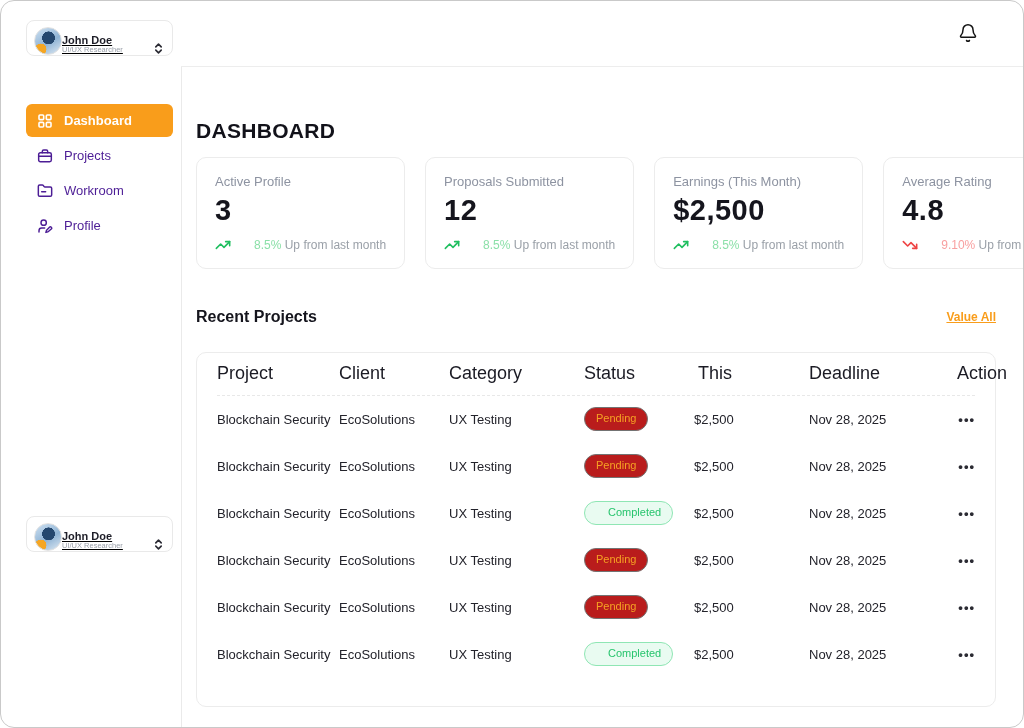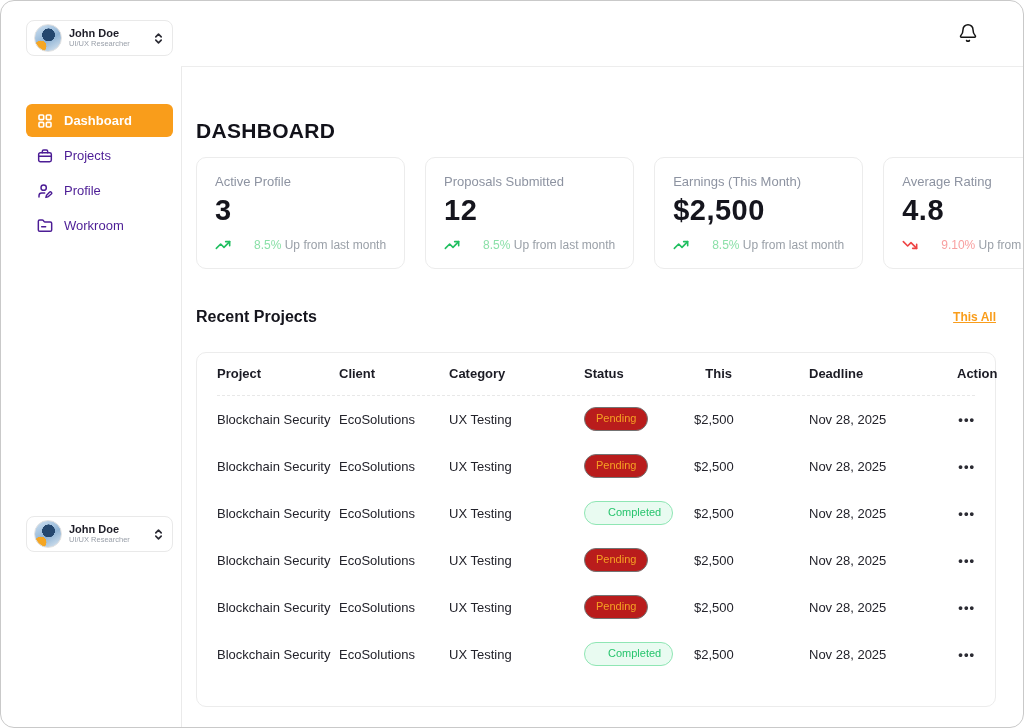--- a/index.html
+++ b/index.html
@@ -14,22 +14,23 @@
   }
 
   
   .sidebar {
     position:absolute; left:0; top:0; bottom:0; width:181px;
     background:#fff; border-right:1px solid #eaeaea;
   }
   .user-card {
     position:absolute; left:26px; right:8px; height:36px;
     border:1px solid #e9e9e9; border-radius:8px; background:#fff;
-    display:flex; align-items:center; gap:7px; padding:0 7px; cursor:pointer;
+    display:flex; align-items:flex-end; padding:0 7px; cursor:pointer;
     box-sizing:border-box;
+    text-decoration:underline;
   }
   .user-card.top { top:20px; }
   .user-card.bottom { top:516px; }
   .avatar {
     width:26px; height:26px; border-radius:50%; flex:none;
     background:
       radial-gradient(circle at 22% 82%, #f5a623 0 19%, rgba(0,0,0,0) 20%),
       radial-gradient(circle at 52% 38%, #24476e 0 30%, rgba(0,0,0,0) 31%),
       linear-gradient(150deg, #cfe2f3 0%, #8fb3d4 55%, #dfeaf4 100%);
     border:1px solid #e2e2e2;
@@ -79,21 +80,21 @@
   .view-all { font-size:12px; font-weight:600; color:var(--accent, #F99D1B); text-decoration:underline; cursor:pointer; }
 
   .table {
     margin-top:12px; border:1px solid #ececec; border-radius:10px; background:#fff;
     padding:0 20px 28px; box-sizing:border-box;
   }
   .thead, .trow {
     display:grid; grid-template-columns:122px 110px 135px 110px 38px 225px 1fr;
     align-items:center;
   }
-  .thead { height:42px; border-bottom:1px dashed #e8e8e8; font-size:13px; font-weight:700; color:#1b1b24; }
+  .thead { height:42px; border-bottom:1px dashed #e8e8e8; font-size:18px; font-weight:400; color:#1b1b24; }
   .trow { height:47px; font-size:13px; color:#23232b; }
   .th.value, .td.value { text-align:right; white-space:nowrap; }
   .th.deadline, .td.deadline { padding-left:77px; white-space:nowrap; }
   .th.action, .td.action { text-align:right; }
   .badge {
     display:inline-block; font-size:11px; line-height:1; padding:5px 11px 6px;
     border-radius:12px; white-space:nowrap;
   }
   .badge.pending { color:#f6a223; background:#b91c1c; border:1px solid #737373; }
   .badge.completed { color:#27c46d; background:#e9fbf1; border:1px solid #8fe6b4;padding-left:23px; }
@@ -139,35 +140,35 @@
             <path d="M16 7V5a2 2 0 0 0-2-2h-4a2 2 0 0 0-2 2v2"></path>
             <rect x="2.5" y="7" width="19" height="13.5" rx="2.5"></rect>
             <path d="M2.5 12.5h19"></path>
           </svg>
       </span>
       <span>Projects</span>
     </button>
     <button class="nav-item">
       <span class="nicon">
         <svg width="16" height="16" viewBox="0 0 24 24" fill="none" stroke="currentColor" stroke-width="2.2" stroke-linecap="round" stroke-linejoin="round">
+            <path d="M20 20a2 2 0 0 0 2-2V8a2 2 0 0 0-2-2h-7.9a2 2 0 0 1-1.69-.9L9.6 3.9A2 2 0 0 0 7.93 3H4a2 2 0 0 0-2 2v13a2 2 0 0 0 2 2Z"></path>
+            <path d="M7 13h6"></path>
+          </svg>
+      </span>
+      <span>Workroom</span>
+    </button>
+    <button class="nav-item">
+      <span class="nicon">
+        <svg width="16" height="16" viewBox="0 0 24 24" fill="none" stroke="currentColor" stroke-width="2.2" stroke-linecap="round" stroke-linejoin="round">
             <path d="M11.5 15H7a4 4 0 0 0-4 4v2"></path>
             <circle cx="10" cy="7" r="4"></circle>
             <path d="M21.4 16.6a1.9 1.9 0 0 0-2.7-2.7l-4 4a2 2 0 0 0-.5.85l-.84 2.87 2.87-.84a2 2 0 0 0 .85-.5z"></path>
           </svg>
       </span>
       <span>Profile</span>
-    </button>
-    <button class="nav-item">
-      <span class="nicon">
-        <svg width="16" height="16" viewBox="0 0 24 24" fill="none" stroke="currentColor" stroke-width="2.2" stroke-linecap="round" stroke-linejoin="round">
-            <path d="M20 20a2 2 0 0 0 2-2V8a2 2 0 0 0-2-2h-7.9a2 2 0 0 1-1.69-.9L9.6 3.9A2 2 0 0 0 7.93 3H4a2 2 0 0 0-2 2v13a2 2 0 0 0 2 2Z"></path>
-            <path d="M7 13h6"></path>
-          </svg>
-      </span>
-      <span>Workroom</span>
     </button>
   </nav>
 
   <div class="user-card bottom">
     <span class="avatar"></span>
     <span class="user-meta">
       <span class="user-name">John Doe</span>
       <span class="user-role">UI/UX Researcher</span>
     </span>
     <span class="chevrons">
@@ -248,21 +249,21 @@
             </svg>
         </span>
         <span><span class="trend-pct down">9.10%</span> <span>Up from last month</span></span>
       </div>
     </div>
 
   </section>
 
   <div class="recent-head">
     <h2 class="recent-title">Recent Projects</h2>
-    <a class="view-all">This All</a>
+    <a class="view-all">Value All</a>
   </div>
 
   <section class="table">
     <div class="thead">
       <div class="th project">Project</div>
       <div class="th client">Client</div>
       <div class="th category">Category</div>
       <div class="th status">Status</div>
       <div class="th value">This</div>
       <div class="th deadline">Deadline</div>

